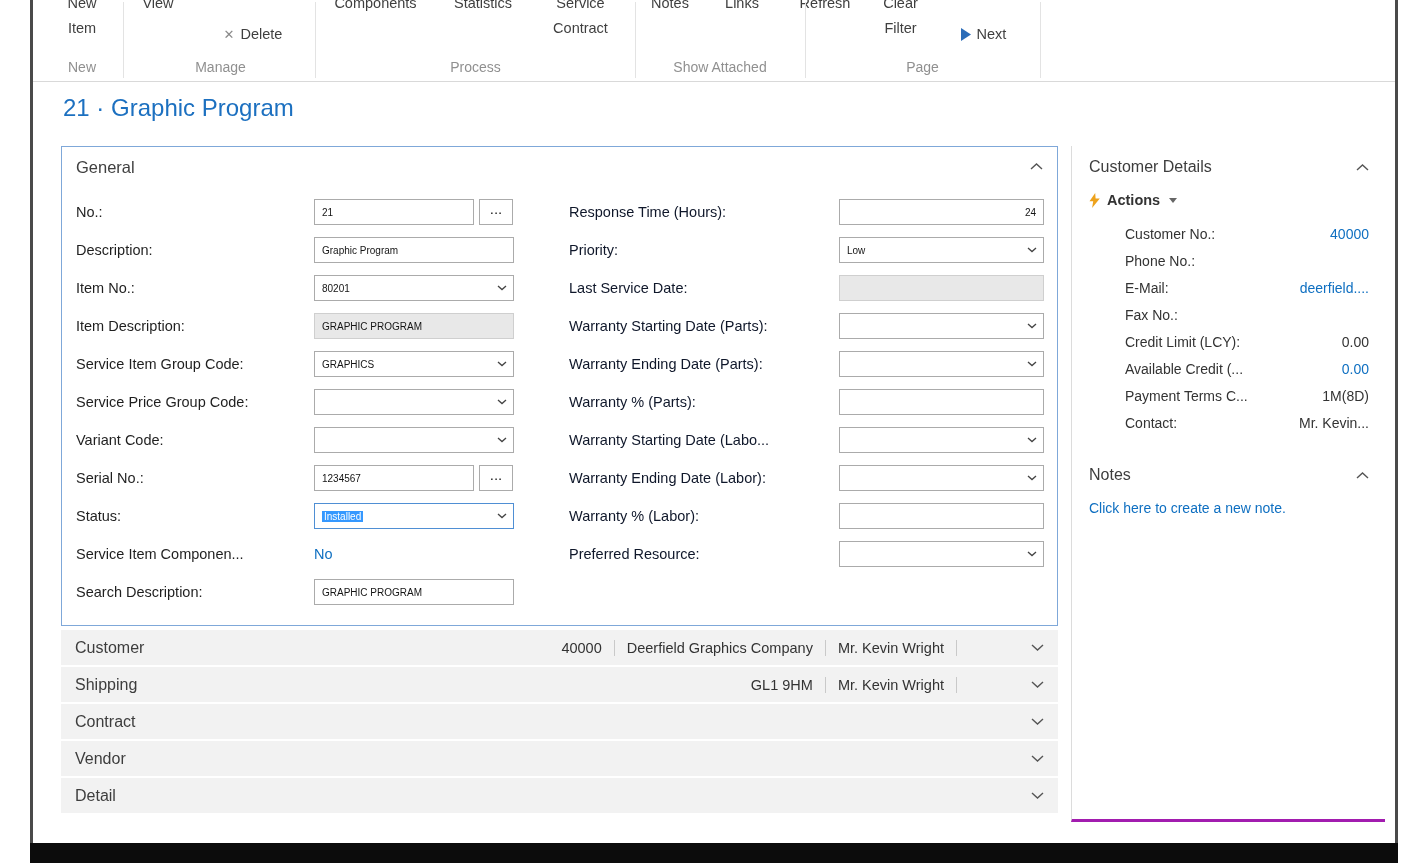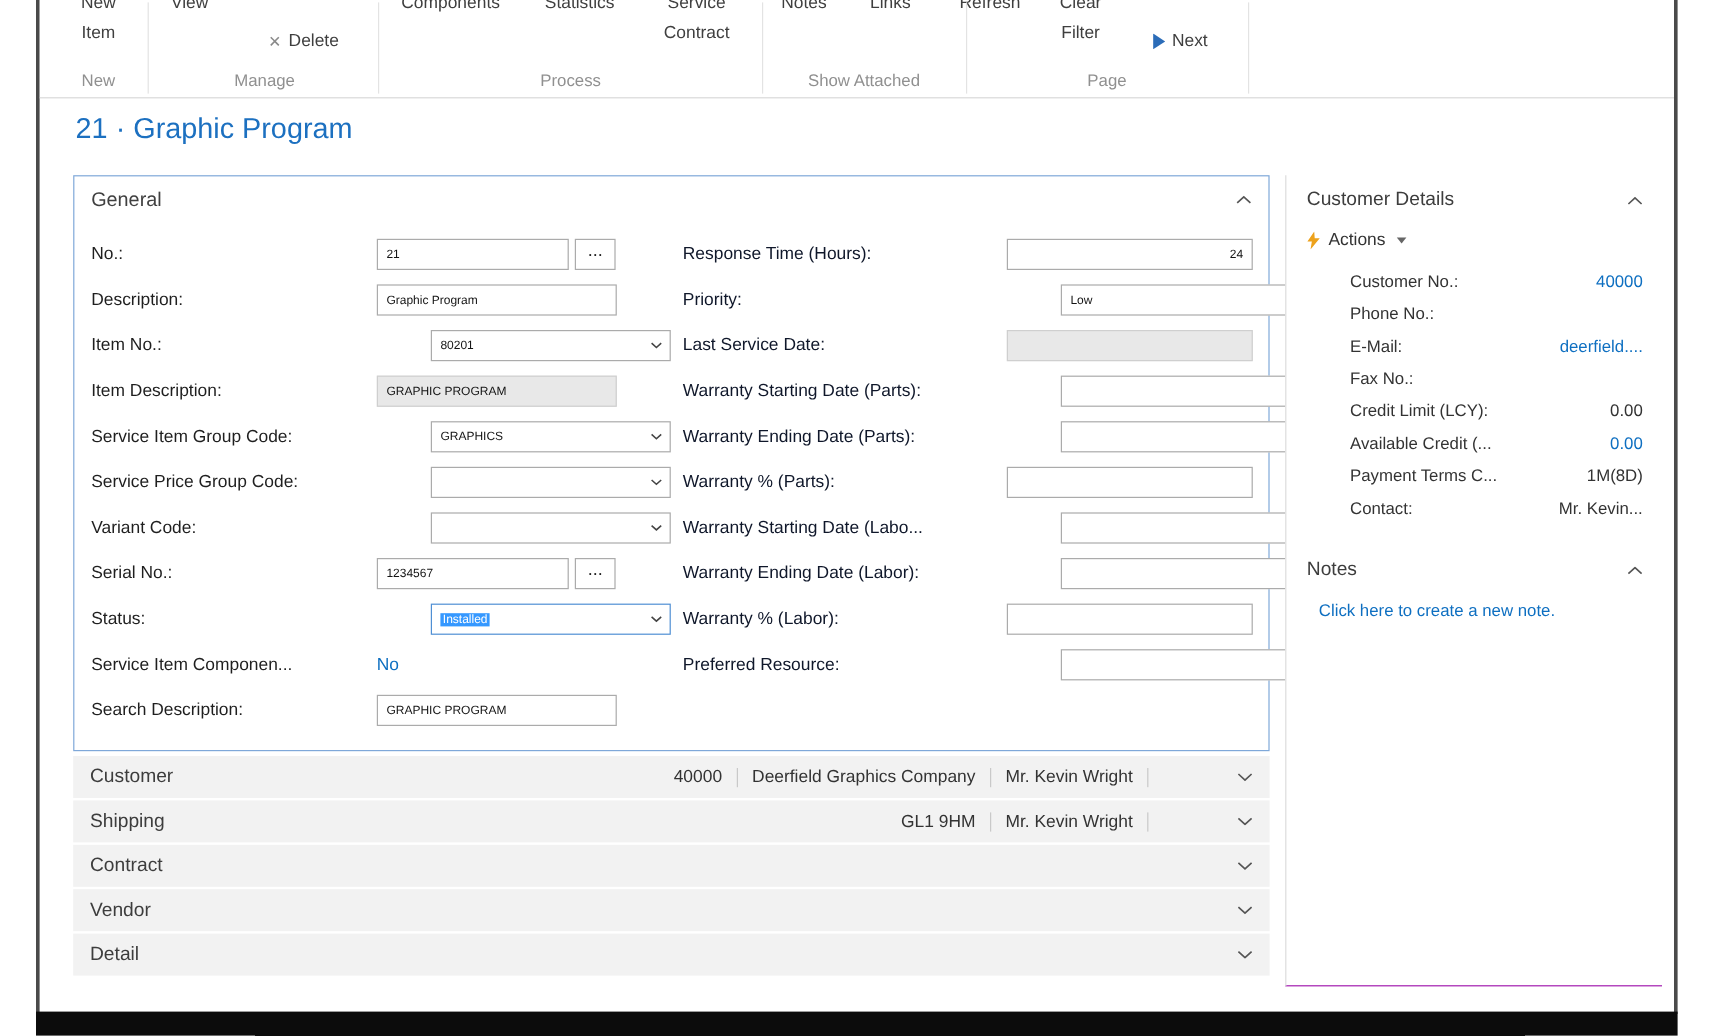--- a/index.html
+++ b/index.html
@@ -29,49 +29,49 @@
   .gen-chevron { position:absolute; right:14px; top:16px; cursor:pointer; }
   .lcol { position:absolute; left:14px; top:46px; }
   .rcol { position:absolute; left:507px; top:46px; }
   .frow { display:flex; align-items:center; height:38px; }
   .lcol .flabel { width:238px; font-size:14.5px; color:#1f1f1f; }
   .rcol .flabel { width:270px; font-size:14.5px; color:#0f172a; }
   .fslot { display:flex; align-items:center; }
   .tbox { height:26px; border:1px solid #ababab; background:#fff; display:flex; align-items:center; padding:0 7px; font-size:10px; color:#141414; }
   .w200 { width:200px; } .w160 { width:160px; } .w205 { width:205px; }
   .ro { background:#e8e8e8; border-color:#cfcfcf; }
-  .combo { justify-content:space-between; padding-right:6px;margin-left:45px; }
+  .combo { justify-content:space-between; padding-right:6px; }
   .carr { flex:0 0 auto; margin-left:6px; }
   .assist { margin-left:5px; width:34px; height:26px; border:1px solid #ababab; background:#fff;
             font-size:15px; color:#222; display:flex; align-items:center; justify-content:center; cursor:pointer; line-height:10px; padding-bottom:7px;}
   .numv { margin-left:auto; }
   .sel { background:#3598ff; color:#fff; padding:0 2px; }
   .focusb { border-color:#4f8fd4; }
   .linkval { color:#0e6fc1; font-size:14.5px; cursor:pointer; }
 
   
   .ftrow { position:absolute; left:28px; width:997px; height:35px; background:#f2f2f2; display:flex; align-items:center; padding:0 14px; cursor:pointer; }
   .ft-label { font-size:16px; color:#3d3d3d; }
   .ft-spacer { flex:1; }
   .ft-sum { display:flex; align-items:center; font-size:14.5px; color:#333; margin-right:62px; }
   .vbar { width:1px; height:16px; background:#c9c9c9; margin:0 12px; }
 
   
   .factbox { position:absolute; left:1038px; top:146px; width:314px; height:676px;
-             border-left:1px solid #dcdcdc; border-bottom:1px solid #a21caf; padding:12px 16px 4px 17px; background:#fff; }
+             border-left:1px solid #dcdcdc; border-bottom:3px solid #a21caf; padding:12px 16px 4px 17px; background:#fff; }
   .fb-header { display:flex; align-items:center; justify-content:space-between; }
   .fb-title { font-size:16px; color:#3d3d3d; }
-  .fb-actions { margin-top:16px; display:flex; align-items:center; gap:7px; font-size:14.5px; color:#333; cursor:pointer; }
+  .fb-actions { margin-top:16px; display:flex; align-items:center; gap:7px; font-size:14.5px; color:#333; cursor:pointer;font-weight:bold; }
   .tri-down { width:0; height:0; border-left:4px solid transparent; border-right:4px solid transparent; border-top:5px solid #666; margin-left:2px; }
   .fb-kvs { margin-top:12px;margin-left:36px; }
   .kv { display:flex; align-items:center; height:27px; font-size:14px; color:#333; }
   .kv .v { margin-left:auto; }
   .link { color:#0e6fc1; cursor:pointer; }
   .fb-notes-header { margin-top:30px; }
-  .fb-note-link { margin-top:16px; font-size:14px; color:#0e6fc1; cursor:pointer;margin-left:10px; }
+  .fb-note-link { margin-top:16px; font-size:14px; color:#0e6fc1; cursor:pointer; }
   .chevbtn { cursor:pointer; }
 </style>
 </head>
 <body>
 
 <div class="window">
 
   <div class="ribbon">
     <div class="rb" style="left:14px;width:70px">
       <span class="l cut">New</span>

